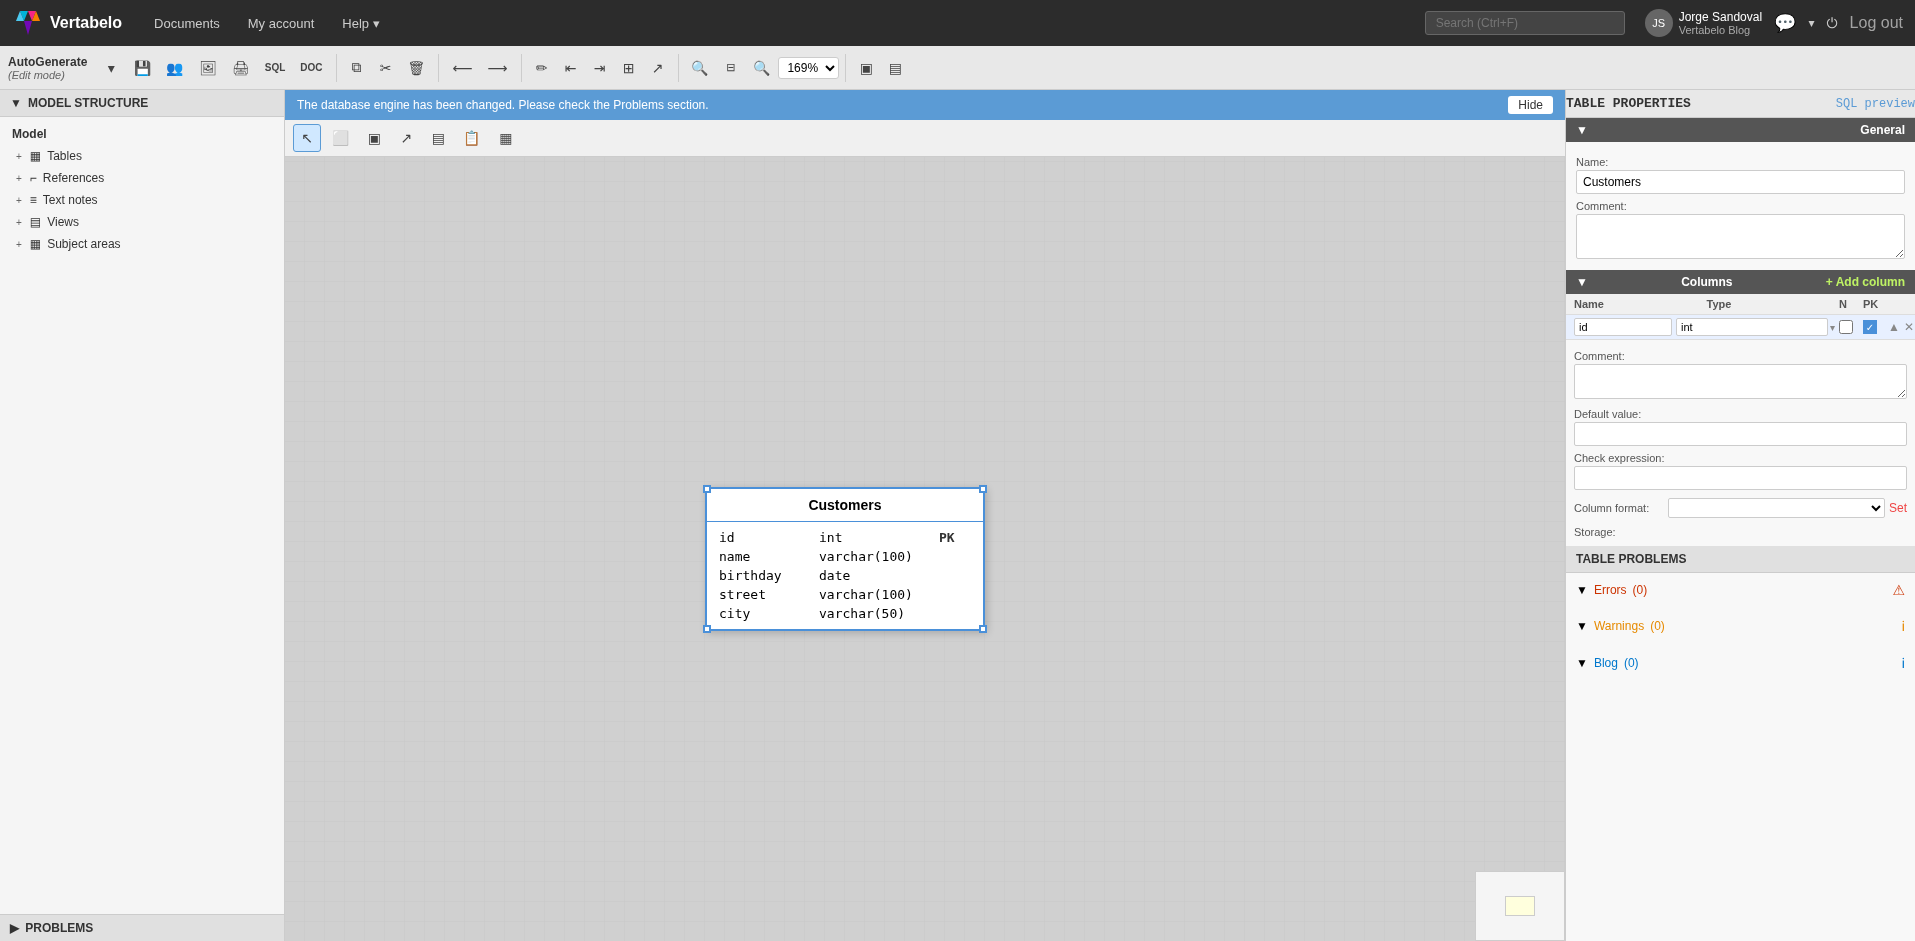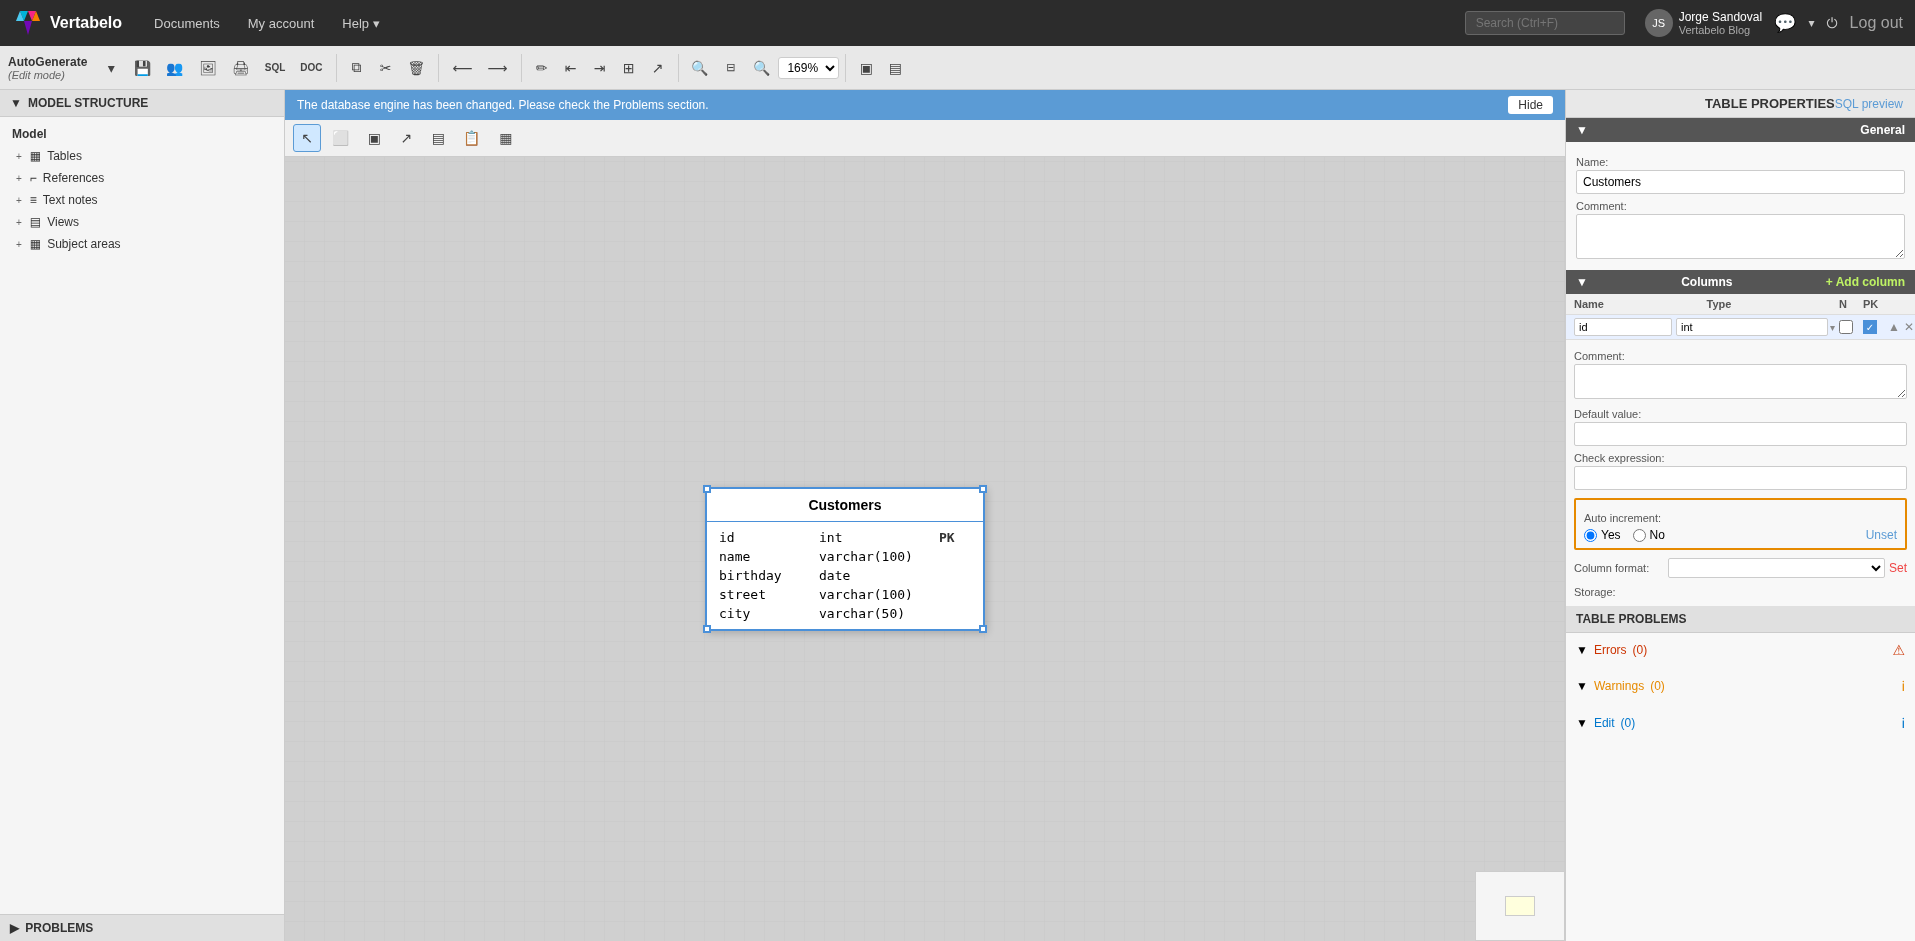--- a/index.html
+++ b/index.html
@@ -12,21 +12,21 @@
     .logo { display: flex; align-items: center; gap: 6px; color: white; font-weight: bold; font-size: 16px; }
     .logo-icon { width: 32px; height: 32px; }
     .nav-links { display: flex; gap: 4px; align-items: center; }
     .nav-link { color: #ccc; padding: 6px 12px; cursor: pointer; font-size: 13px; }
     .nav-link.has-arrow { display: flex; align-items: center; gap: 4px; }
     .spacer { flex: 1; }
     .user-area { display: flex; align-items: center; gap: 12px; color: #ccc; font-size: 12px; }
     .user-info { display: flex; align-items: center; gap: 6px; }
     .user-avatar { width: 28px; height: 28px; border-radius: 50%; background: #666; display: flex; align-items: center; justify-content: center; color: white; font-size: 11px; }
     .user-name { color: white; font-size: 12px; }
-    .top-search { background: #444; border: 1px solid #666; color: #ccc; padding: 4px 10px; border-radius: 3px; width: 160px; font-size: 12px; }
+    .top-search { background: #444; border: 1px solid #666; color: #ccc; padding: 4px 10px; border-radius: 3px; width: 200px; font-size: 12px; }
     .btn-logout { color: #a3a3a3; font-size: 16px; cursor: pointer; display: flex; align-items: center; gap: 4px; }
 
     
     .toolbar {
       display: flex; align-items: center; background: #e8e8e8; border-bottom: 1px solid #ccc; height: 44px; padding: 0 8px; gap: 2px;
     }
     .toolbar-group { display: flex; align-items: center; gap: 1px; border-right: 1px solid #ccc; padding-right: 6px; margin-right: 4px; }
     .toolbar-group:last-child { border-right: none; }
     .tb-btn { background: none; border: 1px solid transparent; border-radius: 3px; padding: 4px 6px; cursor: pointer; font-size: 14px; color: #444; display: flex; align-items: center; justify-content: center; min-width: 28px; height: 28px; }
     .doc-name { font-size: 12px; color: #333; font-weight: bold; }
@@ -65,21 +65,21 @@
     .col-pk { color: #333; font-weight: bold; }
     
     .handle { width: 8px; height: 8px; background: white; border: 2px solid #4a90d9; position: absolute; }
     .handle.tl { top: -4px; left: -4px; }
     .handle.tr { top: -4px; right: -4px; }
     .handle.bl { bottom: -4px; left: -4px; }
     .handle.br { bottom: -4px; right: -4px; }
 
     
     .right-panel { width: 350px; background: #f8f8f8; border-left: 1px solid #ccc; display: flex; flex-direction: column; overflow-y: auto; }
-    .panel-header { display: flex; align-items: center; justify-content: flex-end; background: #e8e8e8; padding: 6px 12px; border-bottom: 1px solid #ccc; }
+    .panel-header { display: flex; align-items: center; justify-content: space-between; background: #e8e8e8; padding: 6px 0; border-bottom: 1px solid #ccc; font-family: Liberation Mono, monospace; }
     .panel-title { font-size: 13px; font-weight: bold; color: #333; text-transform: uppercase; }
     .sql-preview-btn { font-size: 12px; color: #5b9bd5; cursor: pointer; }
     .section-header { background: #555; color: white; padding: 5px 10px; font-size: 12px; font-weight: bold; display: flex; align-items: center; justify-content: space-between; }
     .section-body { padding: 8px 10px; }
     .field-label { font-size: 11px; color: #555; margin-bottom: 2px; margin-top: 6px; }
     .field-input { width: 100%; border: 1px solid #ccc; padding: 4px 6px; font-size: 12px; border-radius: 2px; background: white; }
     .field-textarea { width: 100%; border: 1px solid #ccc; padding: 4px 6px; font-size: 12px; border-radius: 2px; background: white; height: 45px; resize: vertical; }
     .columns-section-header { background: #555; color: white; padding: 5px 10px; font-size: 12px; font-weight: bold; display: flex; align-items: center; justify-content: space-between; }
     .add-column-btn { color: #bef264; font-size: 12px; cursor: pointer; }
     .col-table-header { display: grid; grid-template-columns: 1fr 1fr 20px 20px 20px; gap: 4px; padding: 4px 8px; background: #f0f0f0; border-bottom: 1px solid #ddd; font-size: 11px; color: #555; font-weight: bold; align-items: center; }
@@ -337,34 +337,20 @@
 
     <div class="section-body" style="padding: 4px 8px;">
       <div class="field-label">Comment:</div>
       <textarea class="field-textarea" style="height: 35px;"></textarea>
       <div class="field-label">Default value:</div>
       <input class="field-input" type="text" style="">
       <div class="field-label">Check expression:</div>
       <input class="field-input" type="text" style="">
     </div>
 
-    <div class="auto-increment-section">
-      <div class="field-label">Auto increment:</div>
-      <div class="radio-group">
-        <label class="radio-item">
-          <input type="radio" name="auto_increment" checked="" style="">
-          <span>Yes</span>
-        </label>
-        <label class="radio-item">
-          <input type="radio" name="auto_increment" style="">
-          <span>No</span>
-        </label>
-        <button class="unset-btn">Unset</button>
-      </div>
-    </div>
 
     <div class="col-format-row">
       <span class="field-label" style="margin:0;min-width:90px;">Column format:</span>
       <select class="col-format-select"><option></option></select>
       <button class="set-btn">Set</button>
     </div>
 
     <div class="col-format-row">
       <span class="field-label" style="margin:0;min-width:90px;">Storage:</span>
     </div>
@@ -383,21 +369,21 @@
         <div class="problems-group-header">
           <span>▼</span>
           <span class="warning-color">Warnings</span>
           <span class="warning-color">(0)</span>
           <span class="problem-icon" style="margin-left:auto;color:#e68a00;">ℹ</span>
         </div>
       </div>
       <div class="problems-group">
         <div class="problems-group-header">
           <span>▼</span>
-          <span class="hint-color">Edit</span>
+          <span class="hint-color">Blog</span>
           <span class="hint-color">(0)</span>
           <span class="problem-icon" style="margin-left:auto;color:#0077cc;">ℹ</span>
         </div>
       </div>
     </div>
   </div>
 
 </div>
 
 </body></html>

